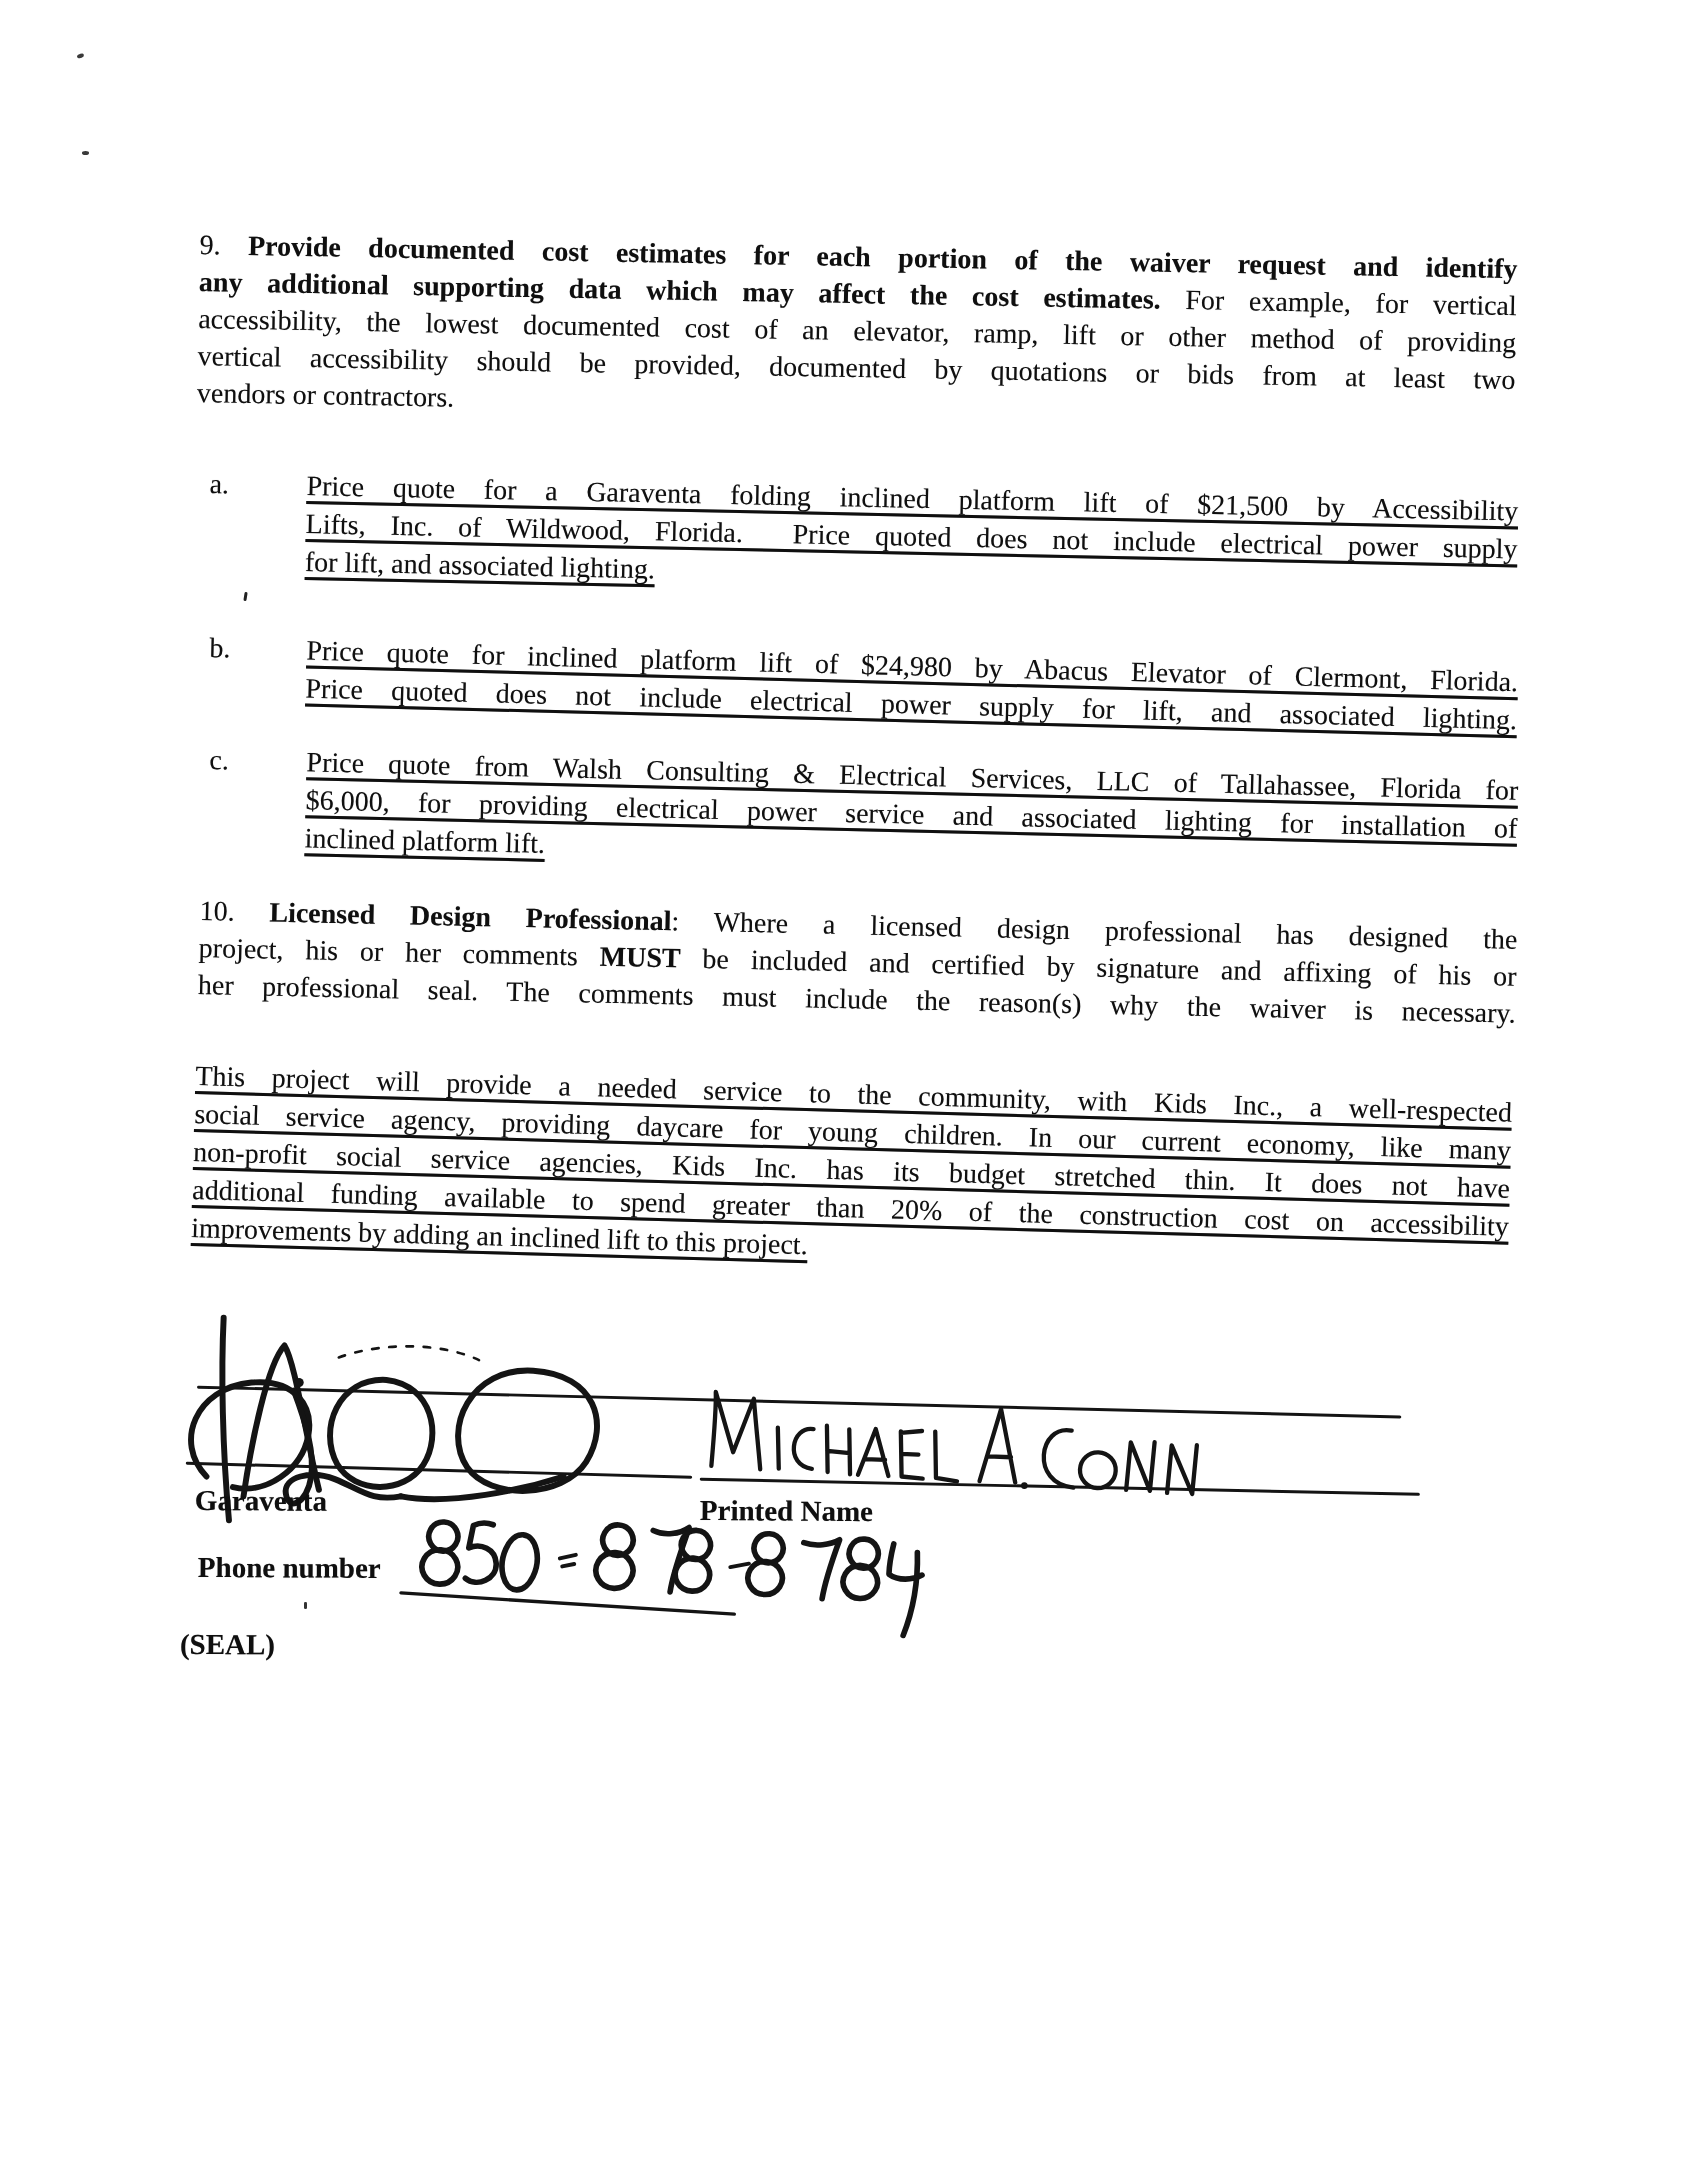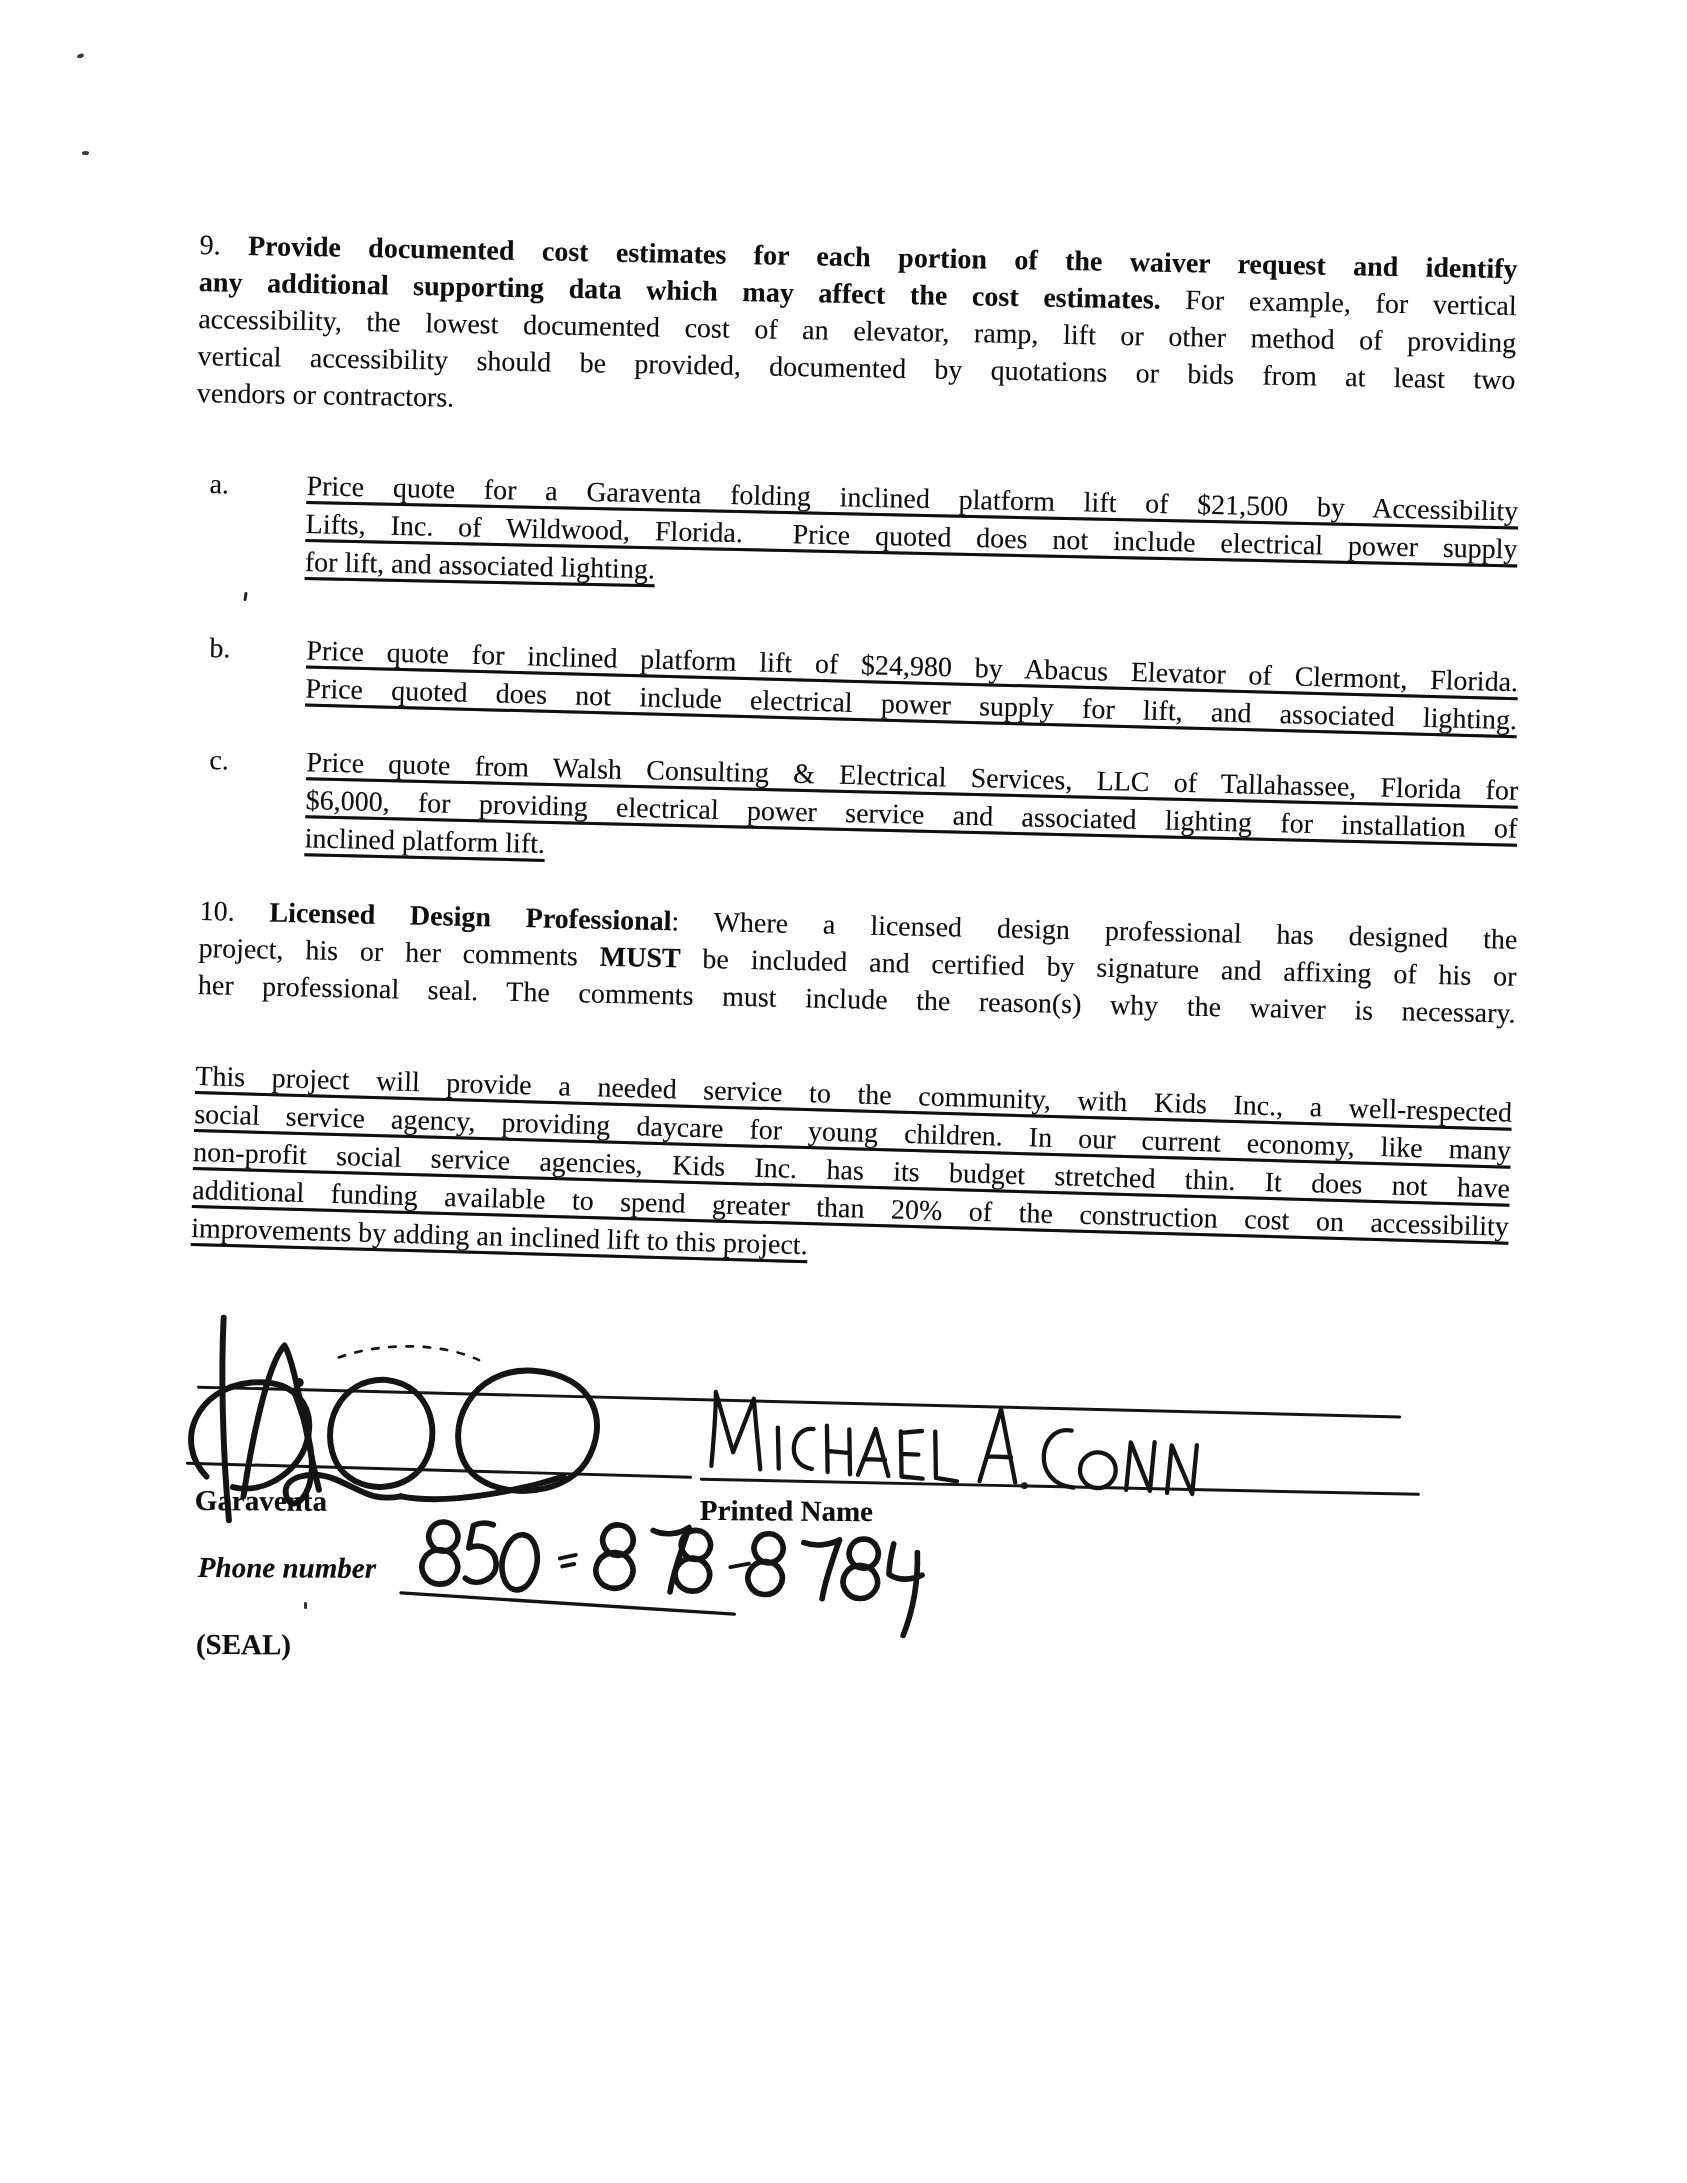--- a/index.html
+++ b/index.html
@@ -135,17 +135,17 @@
       <path class="ink" d="M1104,2356 l28,-6" stroke-width="6"></path>
       <path class="ink" d="M1160,2304 a22,22 0 1 0 2,0 M1156,2346 a26,25 0 1 0 2,0"></path>
       <path class="ink" d="M1214,2316 C1232,2322 1254,2318 1268,2310 C1258,2340 1248,2370 1244,2400"></path>
       <path class="ink" d="M1304,2308 a22,22 0 1 0 2,0 M1300,2348 a26,25 0 1 0 2,0"></path>
       <path class="ink" d="M1350,2314 C1346,2332 1344,2348 1344,2360 C1358,2370 1380,2368 1394,2360 M1386,2326 C1388,2362 1384,2408 1368,2452"></path>
     </g>
   </svg>
 
   <div class="formlabel" style="left:195px;top:1484px;transform:rotate(0.4deg);">Garaventa</div>
   <div class="formlabel" style="left:700px;top:1494px;transform:rotate(0.4deg);">Printed Name</div>
-  <div class="formlabel" style="left:198px;top:1551px;transform:rotate(0.3deg);font-style:italic;">Phone number</div>
-  <div class="formlabel" style="left:196px;top:1628px;transform:rotate(0.2deg);">(SEAL)</div>
+  <div class="formlabel" style="left:198px;top:1551px;transform:rotate(0.3deg);">Phone number</div>
+  <div class="formlabel" style="left:180px;top:1628px;transform:rotate(0.2deg);">(SEAL)</div>
 
 </div>
 
 
 </body></html>

